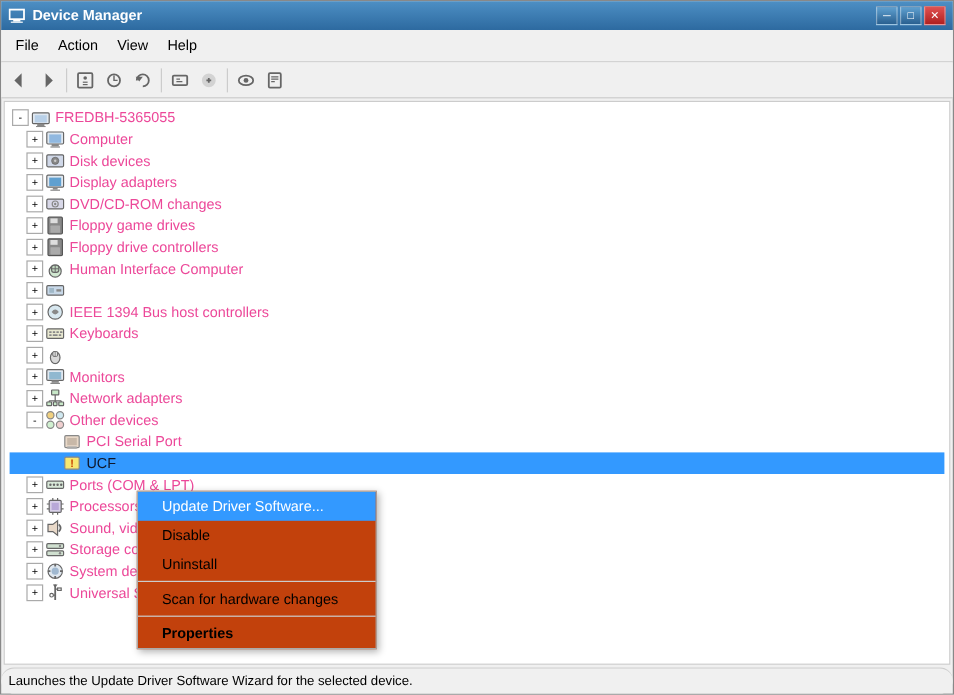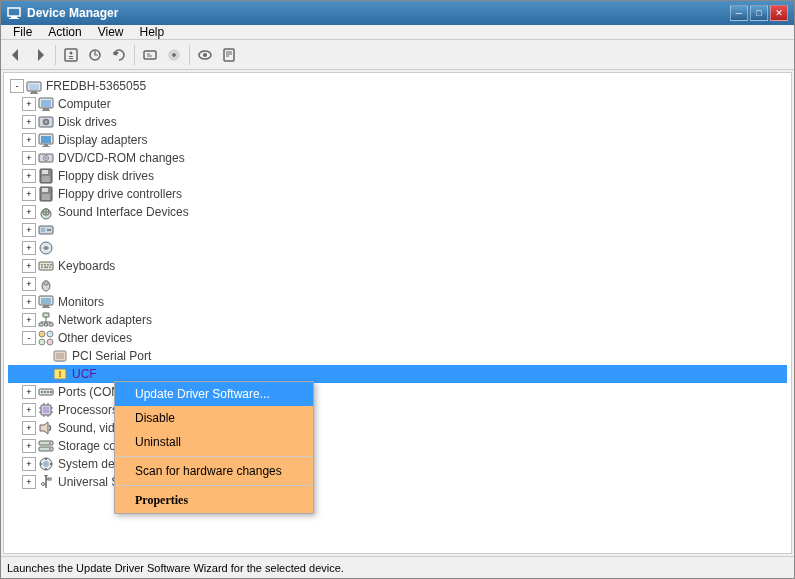--- a/index.html
+++ b/index.html
@@ -61,21 +61,21 @@
 
     .title-btn.close {
       background: linear-gradient(to bottom, #e05050, #b02020);
     }
 
     .menu-bar {
       background: #f0f0f0;
       border-bottom: 1px solid #ccc;
       display: flex;
       padding: 2px 4px;
-      height: 15px;
+      height: 27px;
       align-items: center;
     }
 
     .menu-item {
       padding: 2px 8px;
       cursor: pointer;
       font-size: 12px;
     }
 
     .toolbar {
@@ -129,21 +129,21 @@
       cursor: pointer;
       height: 18px;
     }
 
     .tree-item.selected {
       background: #3399ff;
       color: white;
     }
 
     .tree-item.selected .item-label {
-      color: #4c1d95;
+      color: #0f172a;
     }
 
     .expand-btn {
       width: 14px;
       height: 14px;
       border: 1px solid #aaa;
       background: white;
       display: inline-flex;
       align-items: center;
       justify-content: center;
@@ -155,62 +155,62 @@
     .expand-placeholder {
       width: 14px;
       height: 14px;
       display: inline-block;
       margin-right: 2px;
       flex-shrink: 0;
     }
 
     .item-label {
       font-size: 12px;
-      color: #404040;
+      color: #ec4899;
     }
 
     .indent1 { padding-left: 14px; }
     .indent2 { padding-left: 28px; }
 
     .status-bar {
       height: 22px;
       background: #f0f0f0;
       border-top: 1px solid #ccc;
       display: flex;
       align-items: center;
       padding: 0 6px;
       font-size: 11px;
+      border-radius: 11px;
     }
 
     
     .context-menu {
       position: absolute;
-      top: 308px;
+      top: 324px;
       left: 110px;
-      background: #fdba74;
+      background: #c2410c;
       border: 1px solid #aaa;
       box-shadow: 2px 2px 6px rgba(0,0,0,0.3);
       z-index: 100;
       min-width: 200px;
     }
 
     .ctx-item {
       padding: 5px 20px;
       cursor: pointer;
       font-size: 12px;
     }
 
     .ctx-item.active {
       background: #3399ff;
       color: white;
     }
 
     .ctx-item.bold {
       font-weight: bold;
-      font-family: Liberation Serif, serif;
     }
 
     .ctx-separator {
       height: 1px;
       background: #ccc;
       margin: 2px 0;
     }
 
     .svg-icon {
       width: 16px;
@@ -334,21 +334,21 @@
         <span class="item-label">Computer</span>
       </div>
 
       <div class="tree-item indent1">
         <span class="expand-btn">+</span>
         <svg class="svg-icon" viewBox="0 0 16 16">
           <rect x="1" y="3" width="14" height="10" rx="1" fill="#d0d8e8" stroke="#666" stroke-width="1"></rect>
           <circle cx="8" cy="8" r="3" fill="#888" stroke="#555" stroke-width="0.5"></circle>
           <circle cx="8" cy="8" r="1" fill="#ccc"></circle>
         </svg>
-        <span class="item-label">Disk drives</span>
+        <span class="item-label">Disk devices</span>
       </div>
 
       <div class="tree-item indent1">
         <span class="expand-btn">+</span>
         <svg class="svg-icon" viewBox="0 0 16 16">
           <rect x="1" y="2" width="14" height="10" rx="1" fill="#e0e8f0" stroke="#666" stroke-width="1"></rect>
           <rect x="3" y="4" width="10" height="7" fill="#60a0d0"></rect>
           <rect x="6" y="12" width="4" height="2" fill="#888"></rect>
           <rect x="4" y="14" width="8" height="1" fill="#888"></rect>
         </svg>
@@ -365,59 +365,60 @@
         <span class="item-label">DVD/CD-ROM changes</span>
       </div>
 
       <div class="tree-item indent1">
         <span class="expand-btn">+</span>
         <svg class="svg-icon" viewBox="0 0 16 16">
           <rect x="2" y="1" width="12" height="14" rx="1" fill="#888" stroke="#555" stroke-width="1"></rect>
           <rect x="4" y="2" width="6" height="4" fill="#ddd"></rect>
           <rect x="4" y="8" width="8" height="6" fill="#aaa" rx="0.5"></rect>
         </svg>
-        <span class="item-label">Floppy disk drives</span>
+        <span class="item-label">Floppy game drives</span>
       </div>
 
       <div class="tree-item indent1">
         <span class="expand-btn">+</span>
         <svg class="svg-icon" viewBox="0 0 16 16">
           <rect x="2" y="1" width="12" height="14" rx="1" fill="#888" stroke="#555" stroke-width="1"></rect>
           <rect x="4" y="2" width="6" height="4" fill="#ddd"></rect>
           <rect x="4" y="8" width="8" height="6" fill="#aaa" rx="0.5"></rect>
         </svg>
         <span class="item-label">Floppy drive controllers</span>
       </div>
 
       <div class="tree-item indent1">
         <span class="expand-btn">+</span>
         <svg class="svg-icon" viewBox="0 0 16 16">
           <ellipse cx="8" cy="10" rx="5" ry="5" fill="#d0e8d0" stroke="#666" stroke-width="1"></ellipse>
           <rect x="5" y="5" width="6" height="6" rx="2" fill="#c0d8c0" stroke="#666" stroke-width="1"></rect>
           <line x1="8" y1="5" x2="8" y2="11" stroke="#666" stroke-width="0.8"></line>
           <line x1="5" y1="8" x2="11" y2="8" stroke="#666" stroke-width="0.8"></line>
         </svg>
-        <span class="item-label">Sound Interface Devices</span>
+        <span class="item-label">Human Interface Computer</span>
       </div>
 
       <div class="tree-item indent1">
         <span class="expand-btn">+</span>
         <svg class="svg-icon" viewBox="0 0 16 16">
           <rect x="1" y="4" width="14" height="8" rx="1" fill="#c8d8e8" stroke="#666" stroke-width="1"></rect>
           <rect x="3" y="6" width="4" height="4" fill="#a0b8c8"></rect>
           <rect x="9" y="7" width="4" height="2" fill="#888"></rect>
         </svg>
       </div>
 
       <div class="tree-item indent1">
         <span class="expand-btn">+</span>
         <svg class="svg-icon" viewBox="0 0 16 16">
           <circle cx="8" cy="8" r="6" fill="#d8e8f0" stroke="#666" stroke-width="1"></circle>
           <path d="M5 8 Q8 4 11 8 Q8 12 5 8" fill="#888"></path>
         </svg>
+        <span class="item-label">IEEE 1394 Bus host controllers</span>
       </div>
 
       <div class="tree-item indent1">
         <span class="expand-btn">+</span>
         <svg class="svg-icon" viewBox="0 0 16 16">
           <rect x="1" y="4" width="14" height="8" rx="1" fill="#e8e8d0" stroke="#666" stroke-width="1"></rect>
           <rect x="3" y="6" width="2" height="1.5" fill="#888" rx="0.3"></rect>
           <rect x="6" y="6" width="2" height="1.5" fill="#888" rx="0.3"></rect>
           <rect x="9" y="6" width="2" height="1.5" fill="#888" rx="0.3"></rect>
           <rect x="3" y="8.5" width="2" height="1.5" fill="#888" rx="0.3"></rect>

